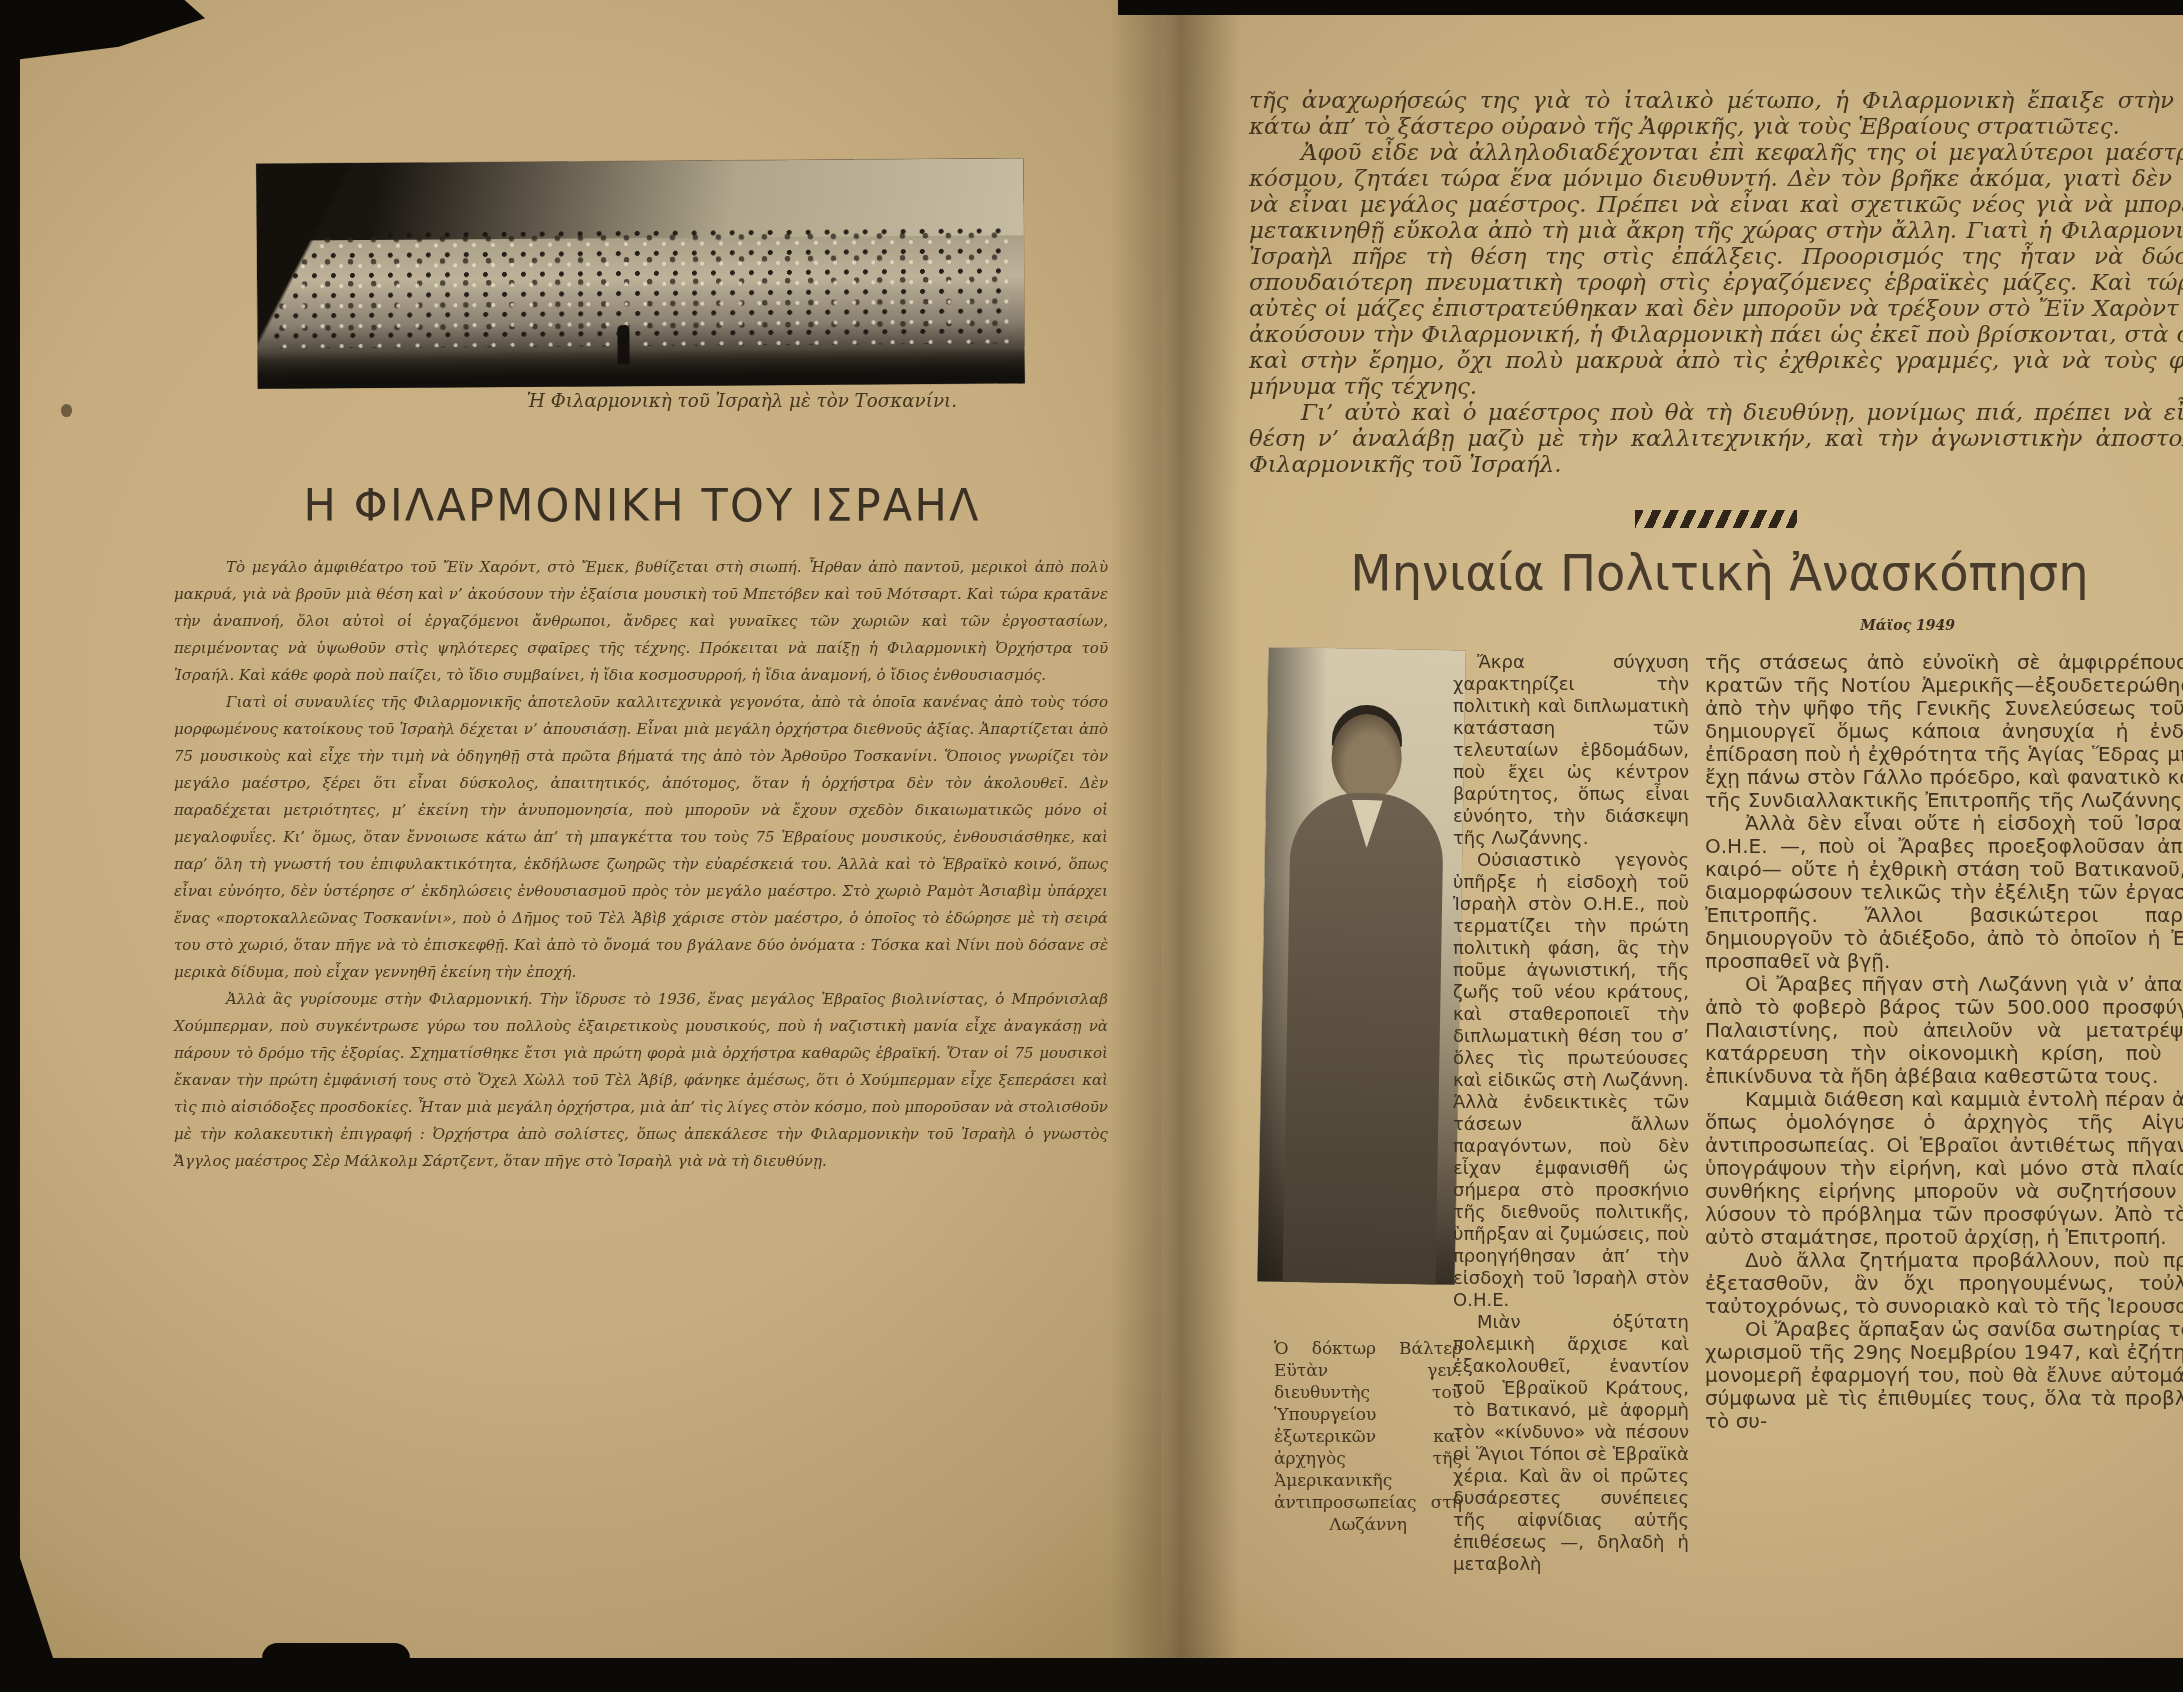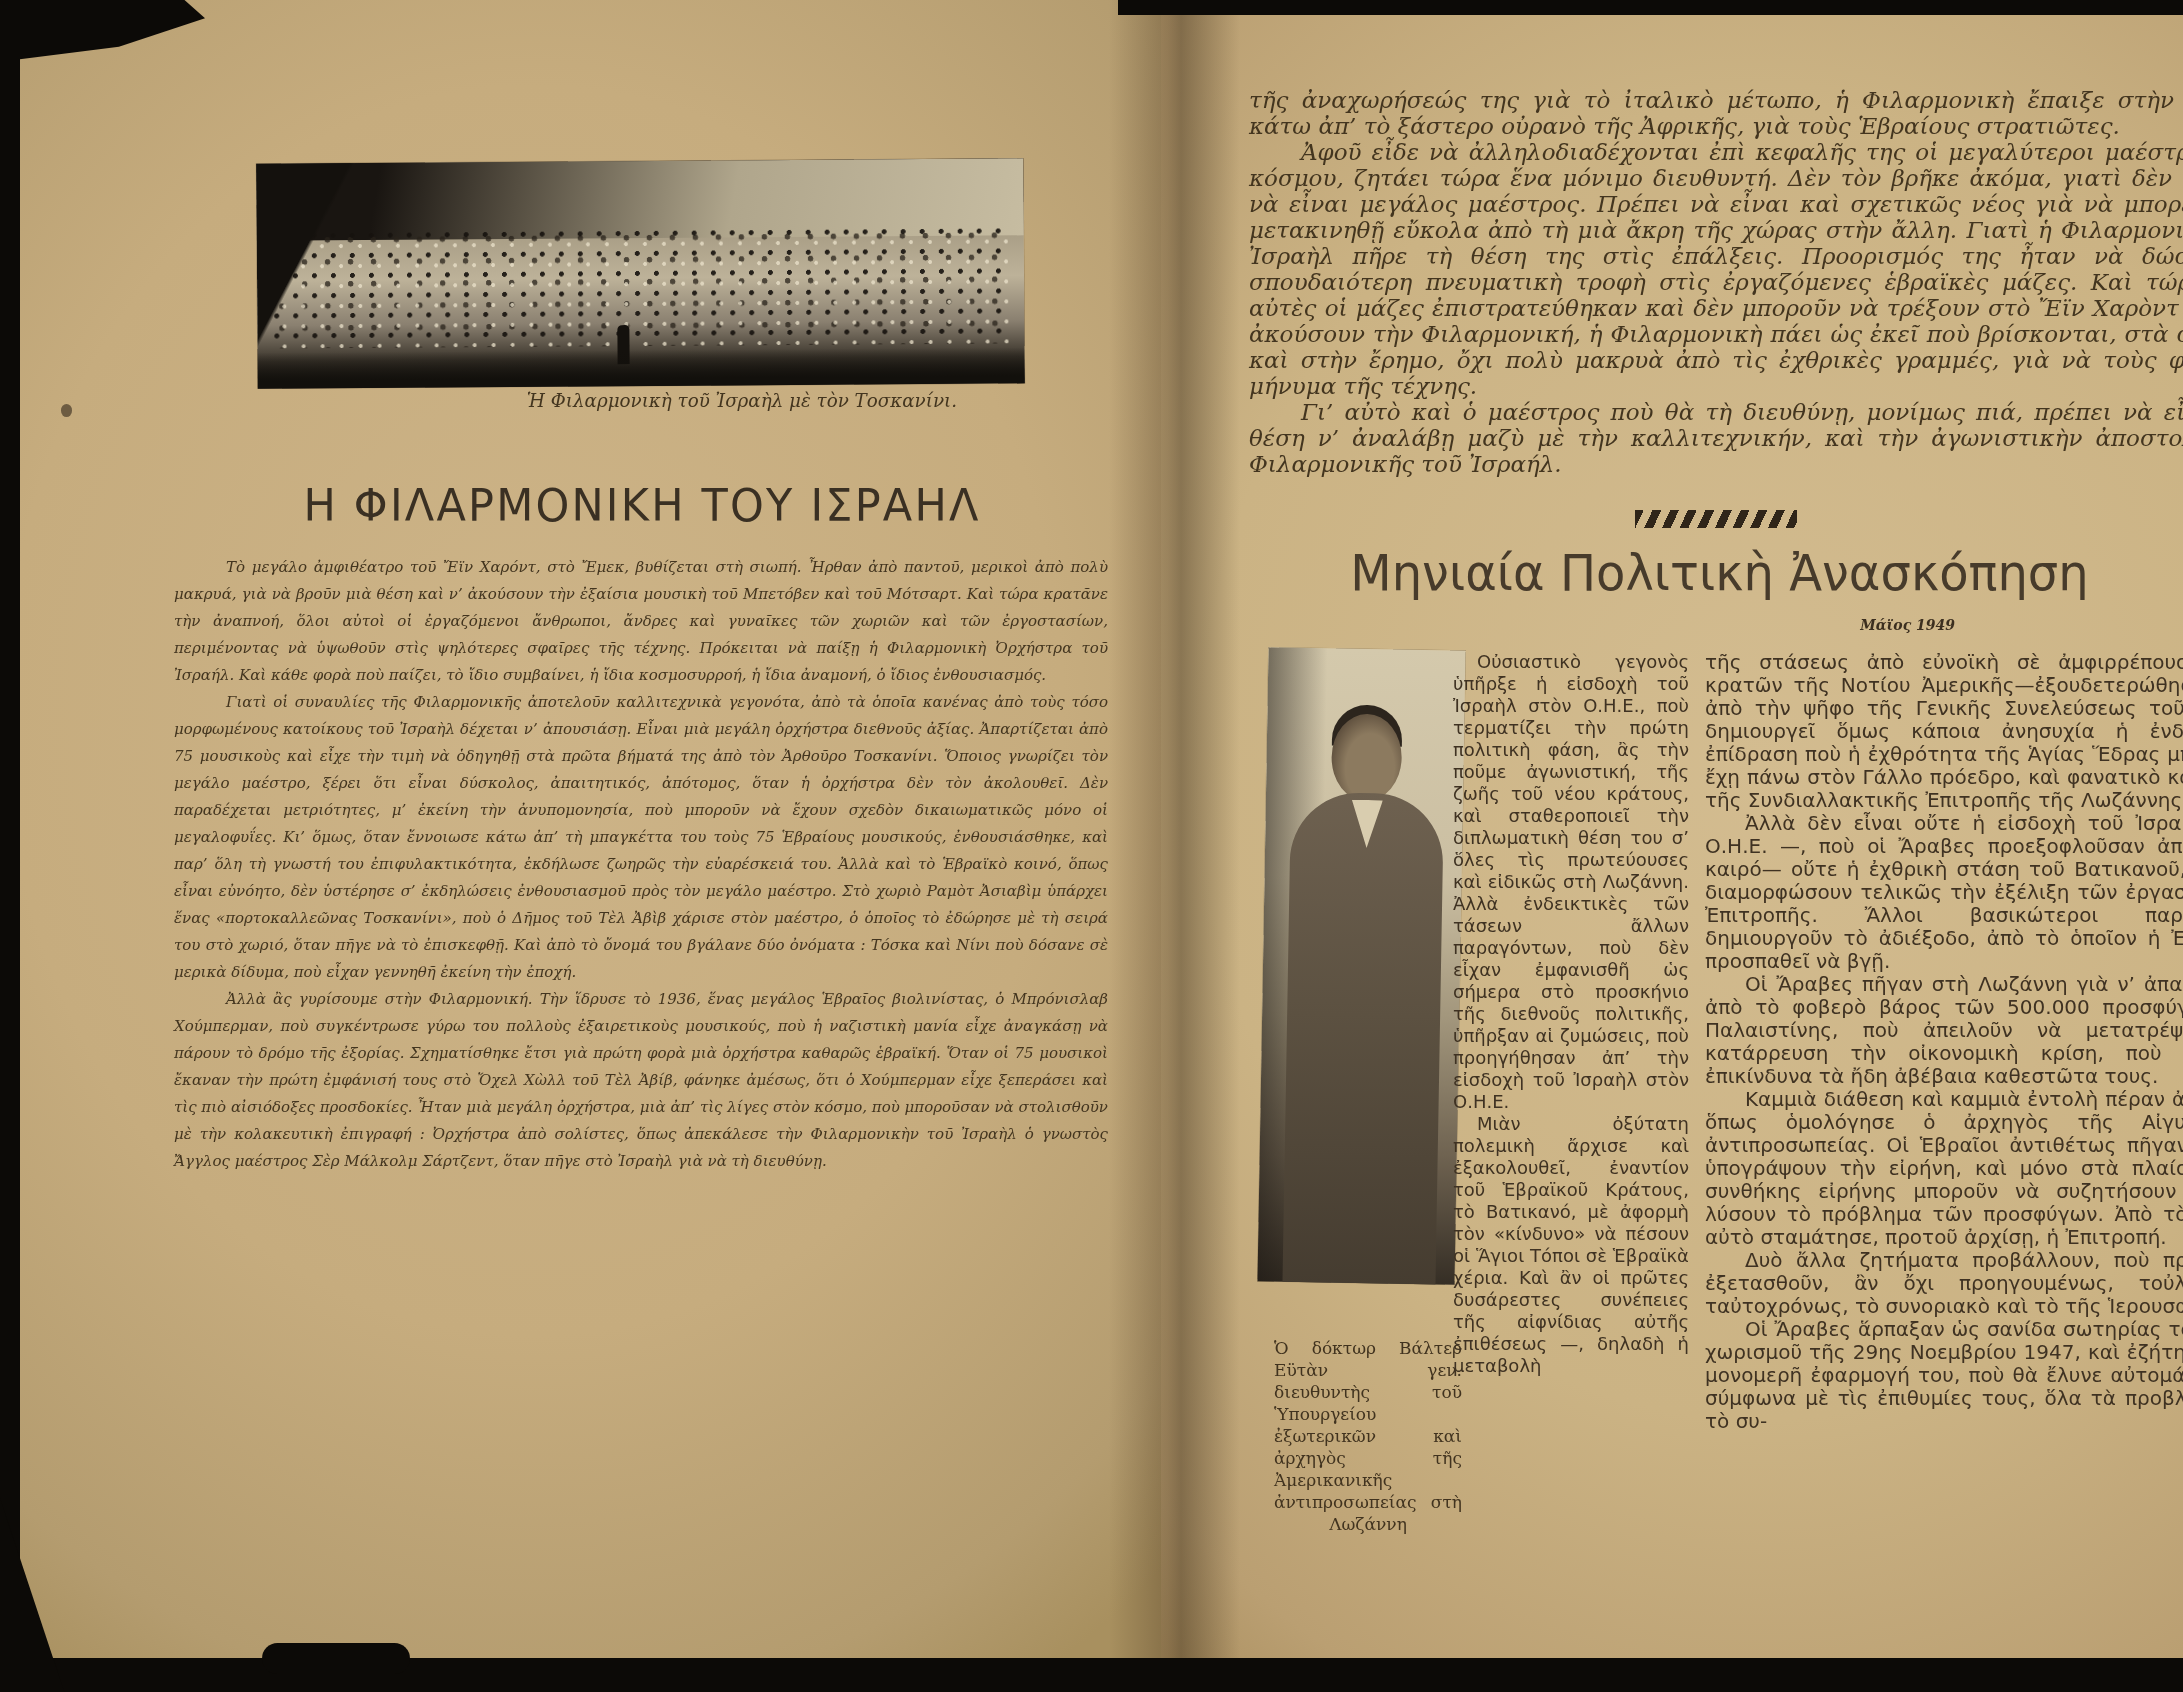--- a/index.html
+++ b/index.html
@@ -147,20 +147,21 @@
       <div class="p-vignette"></div>
       <div class="p-hair"></div>
       <div class="p-head"></div>
       <div class="p-coat"></div>
       <div class="p-collar"></div>
     </div>
 
     <div class="portrait-caption">Ὁ δόκτωρ Βάλτερ Εϋτὰν γεν. διευθυντὴς τοῦ Ὑπουργείου ἐξωτερικῶν καὶ ἀρχηγὸς τῆς Ἀμερικανικῆς ἀντιπροσωπείας στὴ Λωζάννη</div>
 
     <div class="colB review-col">
+        <p class="para">Ἄκρα σύγχυση χαρακτηρίζει τὴν πολιτικὴ καὶ διπλωματικὴ κατάσταση τῶν τελευταίων ἑβδομάδων, ποὺ ἔχει ὡς κέντρον βαρύτητος, ὅπως εἶναι εὐνόητο, τὴν διάσκεψη τῆς Λωζάννης.</p>
         <p class="para">Οὐσιαστικὸ γεγονὸς ὑπῆρξε ἡ εἰσδοχὴ τοῦ Ἰσραὴλ στὸν Ο.Η.Ε., ποὺ τερματίζει τὴν πρώτη πολιτικὴ φάση, ἂς τὴν ποῦμε ἀγωνιστική, τῆς ζωῆς τοῦ νέου κράτους, καὶ σταθεροποιεῖ τὴν διπλωματικὴ θέση του σ’ ὅλες τὶς πρωτεύουσες καὶ εἰδικῶς στὴ Λωζάννη. Ἀλλὰ ἐνδεικτικὲς τῶν τάσεων ἄλλων παραγόντων, ποὺ δὲν εἶχαν ἐμφανισθῆ ὡς σήμερα στὸ προσκήνιο τῆς διεθνοῦς πολιτικῆς, ὑπῆρξαν αἱ ζυμώσεις, ποὺ προηγήθησαν ἀπ’ τὴν εἰσδοχὴ τοῦ Ἰσραὴλ στὸν Ο.Η.Ε.</p>
         <p class="para">Μιὰν ὀξύτατη πολεμικὴ ἄρχισε καὶ ἐξακολουθεῖ, ἐναντίον τοῦ Ἑβραϊκοῦ Κράτους, τὸ Βατικανό, μὲ ἀφορμὴ τὸν «κίνδυνο» νὰ πέσουν οἱ Ἅγιοι Τόποι σὲ Ἑβραϊκὰ χέρια. Καὶ ἂν οἱ πρῶτες δυσάρεστες συνέπειες τῆς αἰφνίδιας αὐτῆς ἐπιθέσεως —, δηλαδὴ ἡ μεταβολὴ</p>
       </div>
 
     <div class="colC review-col">
         <p class="para">τῆς στάσεως ἀπὸ εὐνοϊκὴ σὲ ἀμφιρρέπουσα, τῶν κρατῶν τῆς Νοτίου Ἀμερικῆς—ἐξουδετερώθησαν ἤδη ἀπὸ τὴν ψῆφο τῆς Γενικῆς Συνελεύσεως τοῦ Ο.Η.Ε., δημιουργεῖ ὅμως κάποια ἀνησυχία ἡ ἐνδεχόμενη ἐπίδραση ποὺ ἡ ἐχθρότητα τῆς Ἁγίας Ἕδρας μπορεῖ νὰ ἔχῃ πάνω στὸν Γάλλο πρόεδρο, καὶ φανατικὸ καθολικό, τῆς Συνδιαλλακτικῆς Ἐπιτροπῆς τῆς Λωζάννης.</p>
         <p class="para">Ἀλλὰ δὲν εἶναι οὔτε ἡ εἰσδοχὴ τοῦ Ἰσραὴλ στὸν Ο.Η.Ε. —, ποὺ οἱ Ἄραβες προεξοφλοῦσαν ἀπὸ πολὺν καιρό— οὔτε ἡ ἐχθρικὴ στάση τοῦ Βατικανοῦ, ποὺ θὰ διαμορφώσουν τελικῶς τὴν ἐξέλιξη τῶν ἐργασιῶν τῆς Ἐπιτροπῆς. Ἄλλοι βασικώτεροι παράγοντες δημιουργοῦν τὸ ἀδιέξοδο, ἀπὸ τὸ ὁποῖον ἡ Ἐπιτροπὴ προσπαθεῖ νὰ βγῇ.</p>
         <p class="para">Οἱ Ἄραβες πῆγαν στὴ Λωζάννη γιὰ ν’ ἀπαλλαγοῦν ἀπὸ τὸ φοβερὸ βάρος τῶν 500.000 προσφύγων τῆς Παλαιστίνης, ποὺ ἀπειλοῦν νὰ μετατρέψουν σὲ κατάρρευση τὴν οἰκονομικὴ κρίση, ποὺ κλονίζει ἐπικίνδυνα τὰ ἤδη ἀβέβαια καθεστῶτα τους.</p>
         <p class="para">Καμμιὰ διάθεση καὶ καμμιὰ ἐντολὴ πέραν ἀπ’ αὐτό, ὅπως ὁμολόγησε ὁ ἀρχηγὸς τῆς Αἰγυπτιακῆς ἀντιπροσωπείας. Οἱ Ἑβραῖοι ἀντιθέτως πῆγαν γιὰ νὰ ὑπογράψουν τὴν εἰρήνη, καὶ μόνο στὰ πλαίσια μιᾶς συνθήκης εἰρήνης μποροῦν νὰ συζητήσουν καὶ νὰ λύσουν τὸ πρόβλημα τῶν προσφύγων. Ἀπὸ τὸ σημεῖο αὐτὸ σταμάτησε, προτοῦ ἀρχίσῃ, ἡ Ἐπιτροπή.</p>
         <p class="para">Δυὸ ἄλλα ζητήματα προβάλλουν, ποὺ πρέπει νὰ ἐξετασθοῦν, ἂν ὄχι προηγουμένως, τοὐλάχιστον ταὐτοχρόνως, τὸ συνοριακὸ καὶ τὸ τῆς Ἱερουσαλήμ.</p>

